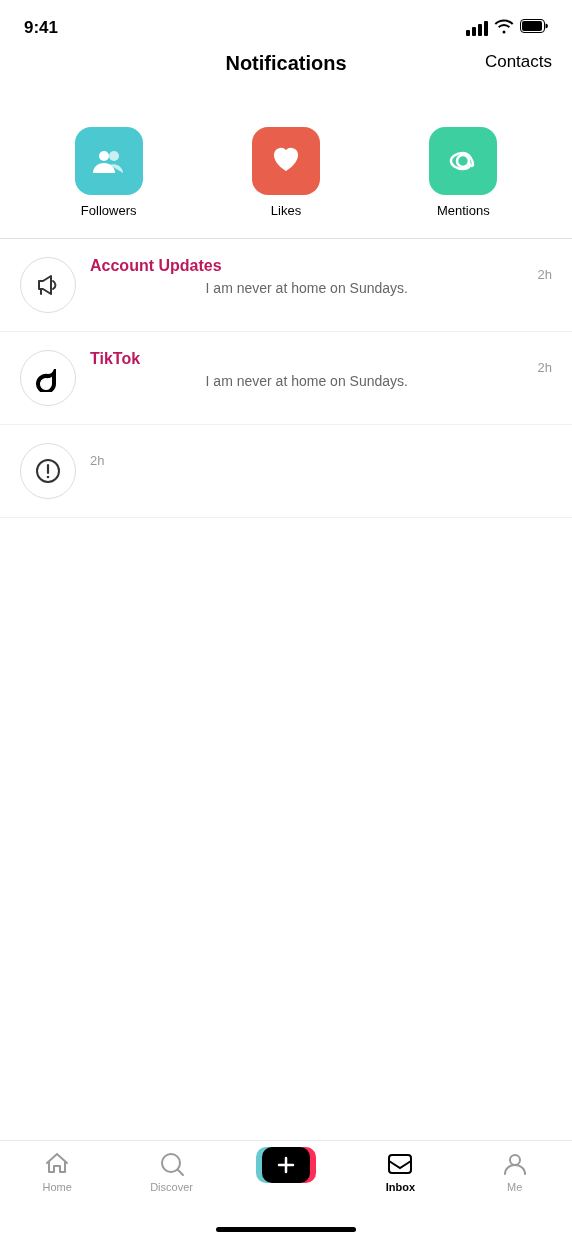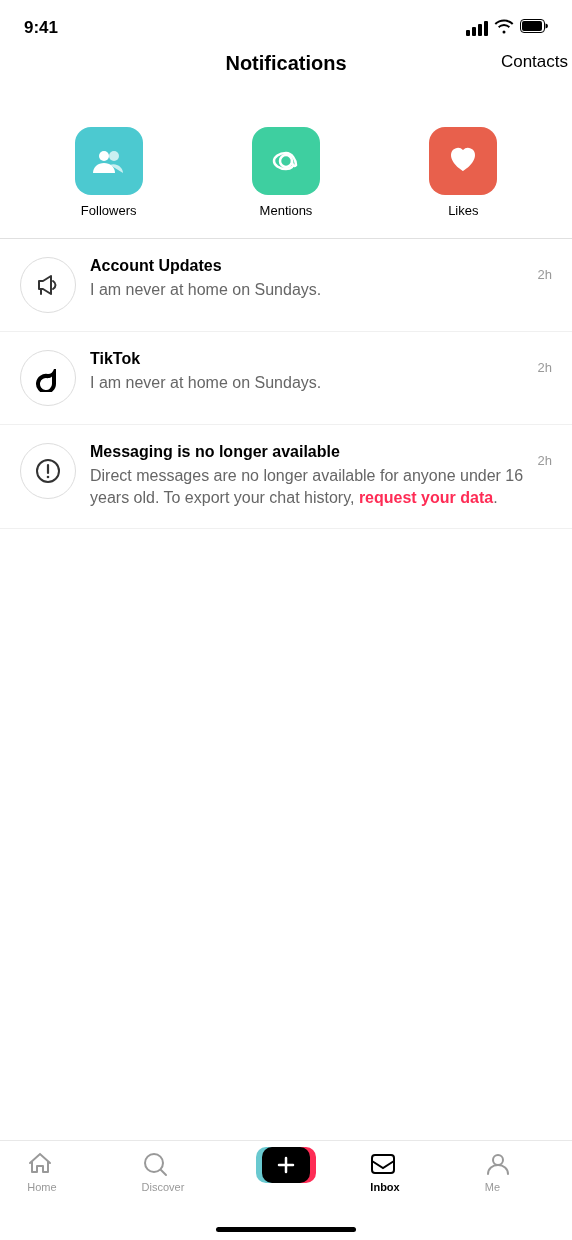--- a/index.html
+++ b/index.html
@@ -50,21 +50,21 @@
       position: relative;
       height: 52px;
     }
     .header-title {
       font-size: 20px;
       font-weight: 700;
       color: #000;
     }
     .header-contacts {
       position: absolute;
-      right: 4px;
+      right: 20px;
       font-size: 17px;
       color: #000;
       font-weight: 400;
     }
 
     
     .categories {
       display: flex;
       justify-content: space-around;
       padding: 16px 20px 20px 20px;
@@ -117,27 +117,28 @@
       justify-content: center;
       flex-shrink: 0;
       background: #fff;
     }
     .notif-content {
       flex: 1;
     }
     .notif-title {
       font-size: 16px;
       font-weight: 700;
-      color: #000000;
+      color: #be185d;
       margin-bottom: 4px;
     }
     .notif-message {
-      font-size: 16px;
+      font-size: 14px;
       color: #666;
       line-height: 1.4;
+      text-align: center;
     }
     .notif-message .link {
       color: #fe2c55;
       font-weight: 600;
     }
     .notif-time {
       font-size: 13px;
       color: #999;
       white-space: nowrap;
       margin-top: 10px;
@@ -153,21 +154,21 @@
       background: #fff;
       border-top: 1px solid #e8e8e8;
       display: flex;
       align-items: flex-start;
       justify-content: space-around;
       padding-top: 10px;
     }
     .nav-item {
       display: flex;
       flex-direction: column;
-      align-items: flex-start;
+      align-items: center;
       gap: 4px;
       min-width: 60px;
     }
     .nav-label {
       font-size: 11px;
       color: #999;
     }
     .nav-label.active {
       color: #000;
       font-weight: 600;
@@ -225,36 +226,36 @@
         <circle cx="13" cy="13" r="5" fill="white"></circle>
         <circle cx="23" cy="13" r="5" fill="white" opacity="0.7"></circle>
         <path d="M2 30c0-6 5-10 11-10s11 4 11 10" fill="white"></path>
         <path d="M19 22c2-1 5-1 7 0 3 1 6 4 6 8" fill="white" opacity="0.7"></path>
       </svg>
     </div>
     <span class="category-label">Followers</span>
   </div>
 
   <div class="category-item">
+    <div class="category-icon-box" style="background:#e8604c">
+      <svg width="36" height="36" viewBox="0 0 36 36" fill="none">
+        <path d="M18 28s-12-7-12-16a7 7 0 0 1 12-5 7 7 0 0 1 12 5c0 9-12 16-12 16z" fill="white"></path>
+      </svg>
+    </div>
+    <span class="category-label">Likes</span>
+  </div>
+
+  <div class="category-item">
     <div class="category-icon-box" style="background:#3ecfa0">
       <svg width="36" height="36" viewBox="0 0 36 36" fill="none">
         <circle cx="18" cy="18" r="6" stroke="white" stroke-width="2.5" fill="none"></circle>
         <path d="M24 18c0 4 2 6 4 4 0-5-4-12-10-12C11 10 6 14 6 18s5 8 12 8c3 0 5-1 6-2" stroke="white" stroke-width="2.5" fill="none" stroke-linecap="round"></path>
       </svg>
     </div>
     <span class="category-label">Mentions</span>
-  </div>
-
-  <div class="category-item">
-    <div class="category-icon-box" style="background:#e8604c">
-      <svg width="36" height="36" viewBox="0 0 36 36" fill="none">
-        <path d="M18 28s-12-7-12-16a7 7 0 0 1 12-5 7 7 0 0 1 12 5c0 9-12 16-12 16z" fill="white"></path>
-      </svg>
-    </div>
-    <span class="category-label">Likes</span>
   </div>
 
 </div>
 
 <div class="divider"></div>
 
 <div class="notification-list">
 
   <div class="notification-item">
     <div class="notif-avatar">
@@ -284,26 +285,20 @@
     <span class="notif-time">2h</span>
   </div>
 
   <div class="notification-item">
     <div class="notif-avatar">
       <svg width="28" height="28" viewBox="0 0 28 28" fill="none">
         <circle cx="14" cy="14" r="11" stroke="#333" stroke-width="2" fill="none"></circle>
         <line x1="14" y1="8" x2="14" y2="16" stroke="#333" stroke-width="2.2" stroke-linecap="round"></line>
         <circle cx="14" cy="20" r="1.3" fill="#333"></circle>
       </svg>
-    </div>
-    <div class="notif-content">
-      <div class="notif-title">Messaging is no longer available</div>
-      <div class="notif-message">
-        <span>Direct messages are no longer available for anyone under 16 years old. To export your chat history, </span><span class="link">request your data</span><span>.</span>
-      </div>
     </div>
     <span class="notif-time">2h</span>
   </div>
 
 </div>
 
 <div class="bottom-nav">
 
   <div class="nav-item">
     <svg width="26" height="26" viewBox="0 0 26 26" fill="none">

